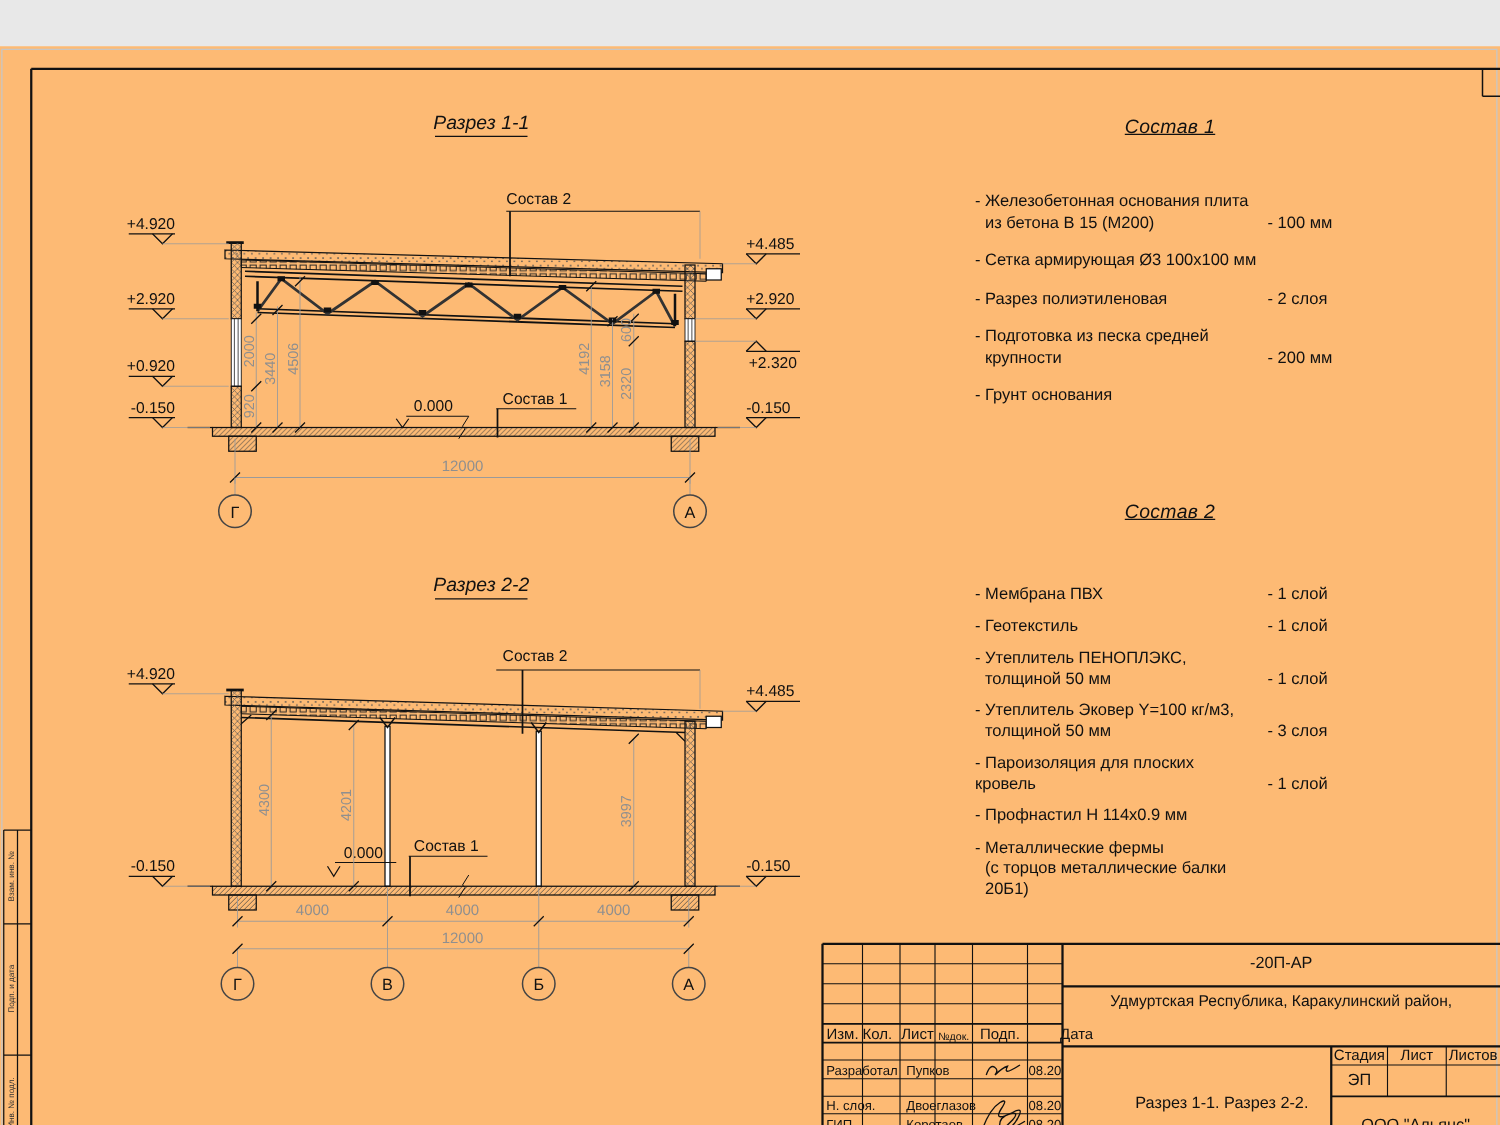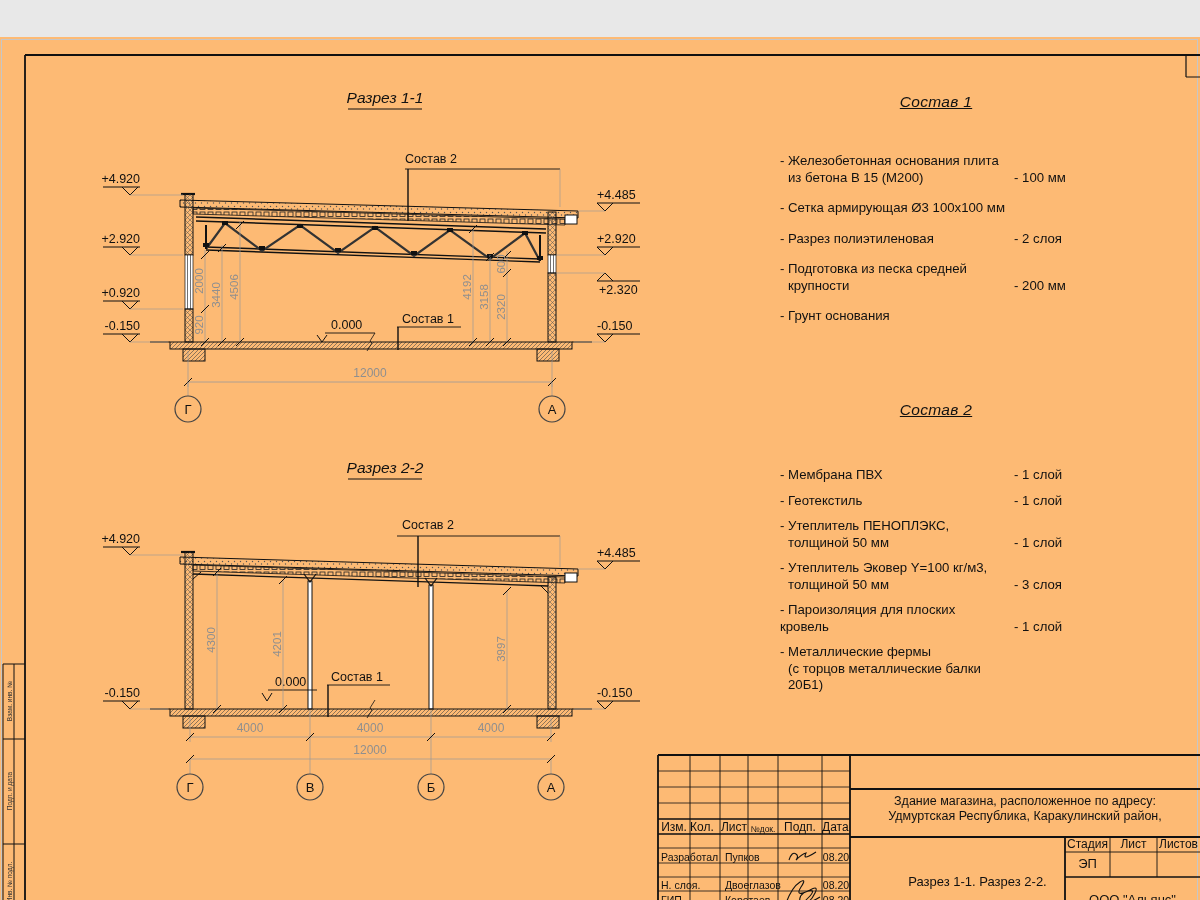--- a/index.html
+++ b/index.html
@@ -416,36 +416,40 @@
       </div>
       <div class="s-item">
         <div class="s-text"><span>- Утеплитель Эковер Y=100 кг/м3,</span><br><span class="l2">толщиной 50 мм</span></div>
         <div class="s-val">- 3 слоя</div>
       </div>
       <div class="s-item">
         <div class="s-text"><span>- Пароизоляция для плоских кровель</span></div>
         <div class="s-val">- 1 слой</div>
       </div>
       <div class="s-item">
+        <div class="s-text"><span>- Профнастил Н 114х0.9 мм</span></div>
+        <div class="s-val"></div>
+      </div>
+      <div class="s-item">
         <div class="s-text"><span>- Металлические фермы</span><br><span class="l2">(с торцов металлические балки 20Б1)</span></div>
         <div class="s-val"></div>
       </div>
     </div>
   </div>
 
+  <div class="tb ctr" style="left:850px;top:726px;width:350px;font-size:13px;">-20П-АР</div>
   <div class="tb ctr" style="left:852px;top:757px;width:346px;font-size:12.5px;line-height:15px;">
-    <div>Здание магазина, расположенное по адресу:</div>
     <div>Удмуртская Республика, Каракулинский район,</div>
   </div>
   <div class="tb ctr" style="left:658px;top:784px;width:32px;">Изм.</div>
   <div class="tb ctr" style="left:690px;top:784px;width:14px;">Кол.</div>
   <div class="tb ctr" style="left:720px;top:784px;width:28px;">Лист</div>
   <div class="tb ctr xs" style="left:748px;top:786px;width:30px;">№док.</div>
   <div class="tb ctr" style="left:778px;top:784px;width:44px;">Подп.</div>
-  <div class="tb ctr" style="left:822px;top:784px;width:16px;">Дата</div>
+  <div class="tb ctr" style="left:848px;top:784px;width:16px;">Дата</div>
 
   <div class="tb sm" style="left:661px;top:814px;">Разработал</div>
   <div class="tb sm" style="left:725px;top:814px;">Пупков</div>
   <div class="tb sm ctr" style="left:822px;top:814px;width:28px;">08.20</div>
   <div class="tb sm" style="left:661px;top:842px;">Н. слоя.</div>
   <div class="tb sm" style="left:725px;top:842px;">Двоеглазов</div>
   <div class="tb sm ctr" style="left:822px;top:842px;width:28px;">08.20</div>
   <div class="tb sm" style="left:661px;top:857px;">ГИП</div>
   <div class="tb sm" style="left:725px;top:857px;">Коротаев</div>
   <div class="tb sm ctr" style="left:822px;top:857px;width:28px;">08.20</div>

